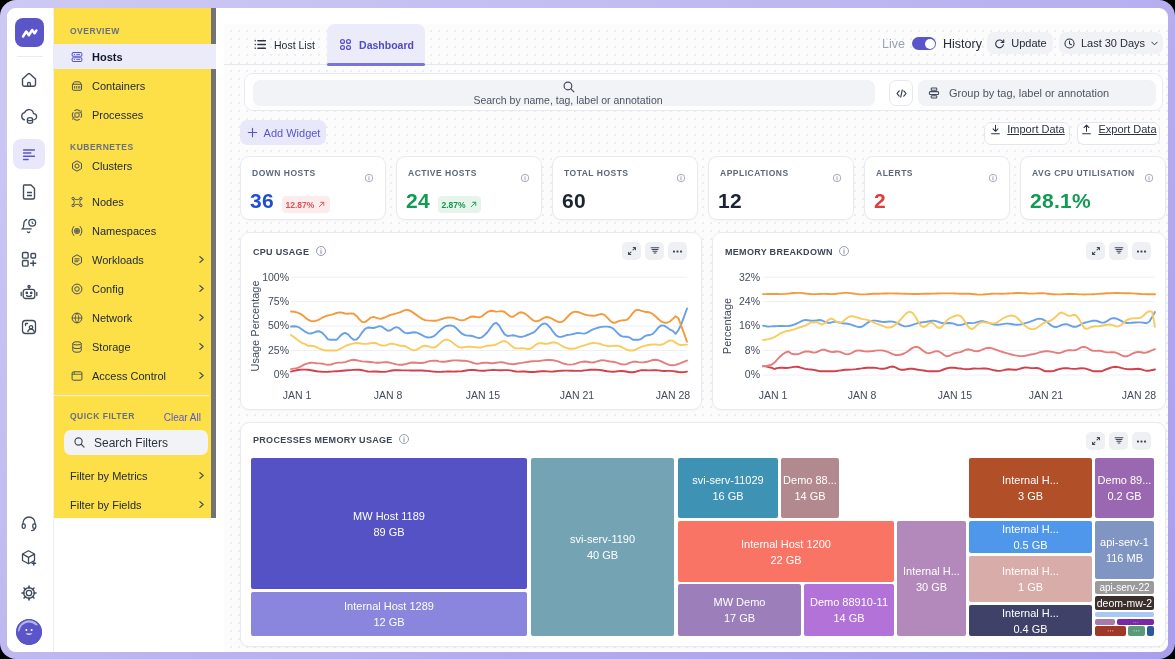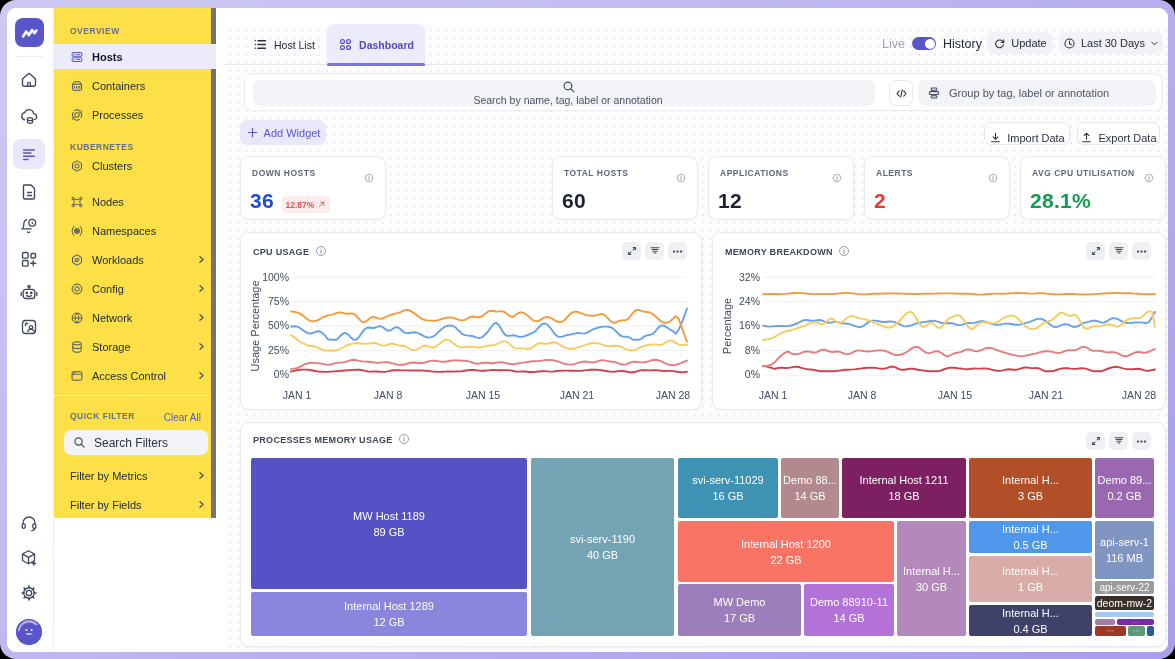--- a/index.html
+++ b/index.html
@@ -47,23 +47,23 @@
   font-size:10.5px; color:#232b38; white-space:nowrap; }
 .tab.active { background:#ecebfa; border-radius:8px 8px 0 0; color:#4f4ac2; font-weight:bold;
   justify-content:center; }
 .tab.active:after { content:""; position:absolute; left:0; right:0; bottom:-1px; height:3px;
   background:#7a73dc; border-radius:2px; }
 .tgl { position:absolute; width:24px; height:13px; border-radius:7px; background:#5a56c9; }
 .tgl:after { content:""; position:absolute; right:1.5px; top:1.5px; width:10px; height:10px;
   border-radius:50%; background:#fff; }
 .gbtn { position:absolute; display:flex; align-items:center; justify-content:center; gap:5px;
   background:#f1f2f5; border-radius:7px; font-size:11px; color:#232b38; white-space:nowrap; }
-.wbtn { position:absolute; display:flex; align-items:flex-end; justify-content:center; gap:5px;
+.wbtn { position:absolute; display:flex; align-items:flex-start; justify-content:center; gap:5px;
   background:#fff; border:1px solid #e4e6ec; border-radius:7px; font-size:11px; color:#2a3342;
-  white-space:nowrap; }
+  white-space:nowrap;text-decoration:underline; }
 
 .searchwrap { position:absolute; left:20px; top:49px; width:919px; height:38px; background:#fff;
   border:1px solid #e9eaf0; border-radius:9px; }
 .searchin { position:absolute; left:8px; top:6px; width:622px; height:26px; background:#f2f3f6;
   border-radius:7px; display:flex; align-items:center; font-size:10.5px; color:#4b5563;flex-direction:column; }
 .codebtn { position:absolute; left:644px; top:6px; width:24px; height:26px; background:#fff;
   border:1px solid #e6e8ee; border-radius:7px; display:flex; align-items:center; justify-content:center; }
 .groupin { position:absolute; left:673px; top:6px; width:238px; height:26px; background:#f2f3f6;
   border-radius:7px; display:flex; align-items:center; font-size:11px; color:#4b5563; }
 
@@ -400,20 +400,33 @@
 <div class="card stat" style="left:16px;top:132px;width:146px">
   <div class="slabel">DOWN HOSTS</div>
           <div class="info">
             <svg width="10" height="10" viewBox="0 0 20 20" fill="none" stroke="#8a93a2" stroke-width="1.5">
               <circle cx="10" cy="10" r="7.5"></circle>
               <path d="M10 9 v5 M10 6.2 v.3" stroke-linecap="round" stroke-width="1.7"></path>
             </svg>
           </div>
   <div class="num" style="color:#1d4ed8">36</div>
   <div class="badge" style="background:#fdecec;color:#e05050">12.87% <svg width="9" height="9" viewBox="0 0 20 20" fill="none" stroke="#e05050" stroke-width="2" stroke-linecap="round" stroke-linejoin="round" style="margin-left:3px">
+              <path d="M5 15 L15 5 M8 5 h7 v7"></path>
+            </svg></div>
+</div>
+<div class="card stat" style="left:172px;top:132px;width:146px">
+  <div class="slabel">ACTIVE HOSTS</div>
+          <div class="info">
+            <svg width="10" height="10" viewBox="0 0 20 20" fill="none" stroke="#8a93a2" stroke-width="1.5">
+              <circle cx="10" cy="10" r="7.5"></circle>
+              <path d="M10 9 v5 M10 6.2 v.3" stroke-linecap="round" stroke-width="1.7"></path>
+            </svg>
+          </div>
+  <div class="num" style="color:#129b52">24</div>
+  <div class="badge" style="background:#e6f5ec;color:#179450">2.87% <svg width="9" height="9" viewBox="0 0 20 20" fill="none" stroke="#179450" stroke-width="2" stroke-linecap="round" stroke-linejoin="round" style="margin-left:3px">
               <path d="M5 15 L15 5 M8 5 h7 v7"></path>
             </svg></div>
 </div>
 <div class="card stat" style="left:328px;top:132px;width:146px">
   <div class="slabel">TOTAL HOSTS</div>
           <div class="info">
             <svg width="10" height="10" viewBox="0 0 20 20" fill="none" stroke="#8a93a2" stroke-width="1.5">
               <circle cx="10" cy="10" r="7.5"></circle>
               <path d="M10 9 v5 M10 6.2 v.3" stroke-linecap="round" stroke-width="1.7"></path>
             </svg>
@@ -595,24 +608,20 @@
               <span>40 GB</span>
             </div>
 <div class="tm" style="left:427px;top:0px;width:100px;height:60px;background:#3e93b4">
               <span>svi-serv-11029</span>
               <span>16 GB</span>
             </div>
 <div class="tm" style="left:530px;top:0px;width:58px;height:60px;background:#b2898f">
               <span>Demo 88...</span>
               <span>14 GB</span>
             </div>
-<div class="tm" style="left:591px;top:0px;width:124px;height:60px;background:#7c2061">
-              <span>Internal Host 1211</span>
-              <span>18 GB</span>
-            </div>
 <div class="tm" style="left:718px;top:0px;width:123px;height:60px;background:#b04f28">
               <span>Internal H...</span>
               <span>3 GB</span>
             </div>
 <div class="tm" style="left:844px;top:0px;width:59px;height:60px;background:#9a68b0">
               <span>Demo 89...</span>
               <span>0.2 GB</span>
             </div>
 <div class="tm" style="left:427px;top:63px;width:216px;height:61px;background:#f97465">
               <span>Internal Host 1200</span>

